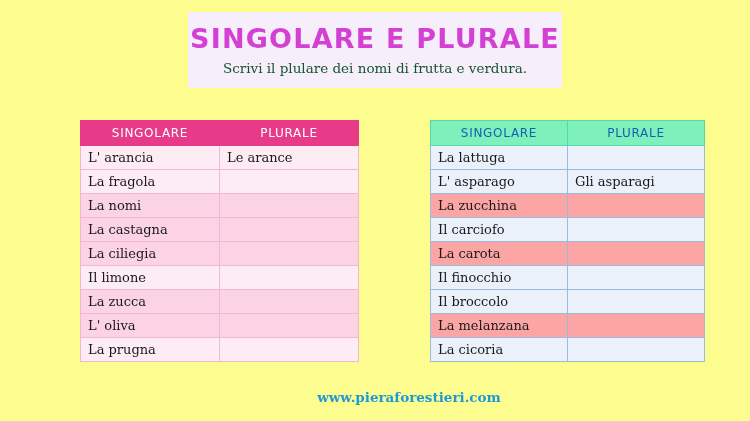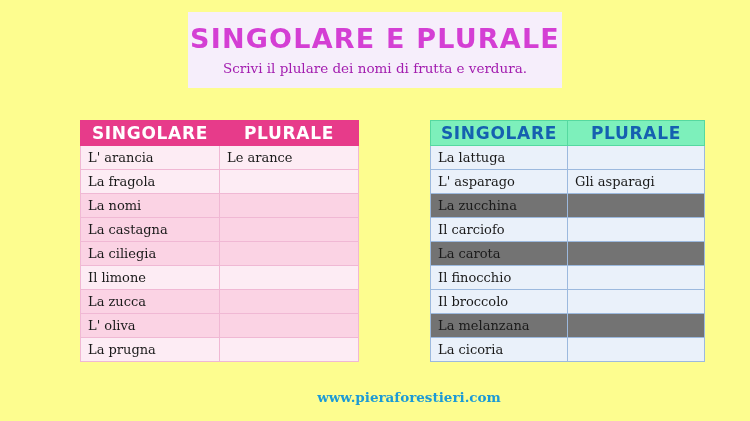--- a/index.html
+++ b/index.html
@@ -29,21 +29,21 @@
   }
   .main-title {
     color: #d43fd4;
     font-size: 27px;
     letter-spacing: 1.2px;
     font-weight: bold;
     font-family: "DejaVu Sans", sans-serif;
     line-height: 1.1;
   }
   .subtitle {
-    color: #a21caf;
+    color: #14532d;
     font-size: 13.5px;
     margin-top: 7px;
     font-family: "DejaVu Serif", serif;
   }
   .tables {
     position: absolute;
     top: 120px;
     left: 0;
     width: 750px;
   }
@@ -54,22 +54,22 @@
   }
   .tbl-pink {
     left: 80px;
     top: 0;
   }
   .tbl-green {
     left: 430px;
     top: 0;
   }
   th {
-    font-size: 17px;
-    font-weight: bold;
+    font-size: 12px;
+    font-weight: normal;
     letter-spacing: 0.7px;
     height: 22px;
     text-align: center;
     font-family: "DejaVu Sans", sans-serif;
   }
   td {
     font-size: 13px;
     height: 23px;
     padding: 0 13px 0 7px;
     font-family: "DejaVu Serif", serif;
@@ -94,21 +94,21 @@
     background: #7df0bb;
     color: #1560b0;
     border: 1px solid #55d9a0;
   }
   .tbl-green td {
     border: 1px solid #9cb9de;
   }
   .tbl-green .col-a { width: 134px; }
   .tbl-green .col-b { width: 134px; }
   .tbl-green tr.odd td { background: #eaf1fa; }
-  .tbl-green tr.even td { background: #737373; }
+  .tbl-green tr.even td { background: #fca5a5; }
 
   .footer {
     position: absolute;
     left: 0;
     bottom: 16px;
     width: 750px;
     text-align: center;
     color: #1c9ad6;
     font-size: 13.5px;
     font-weight: bold;

